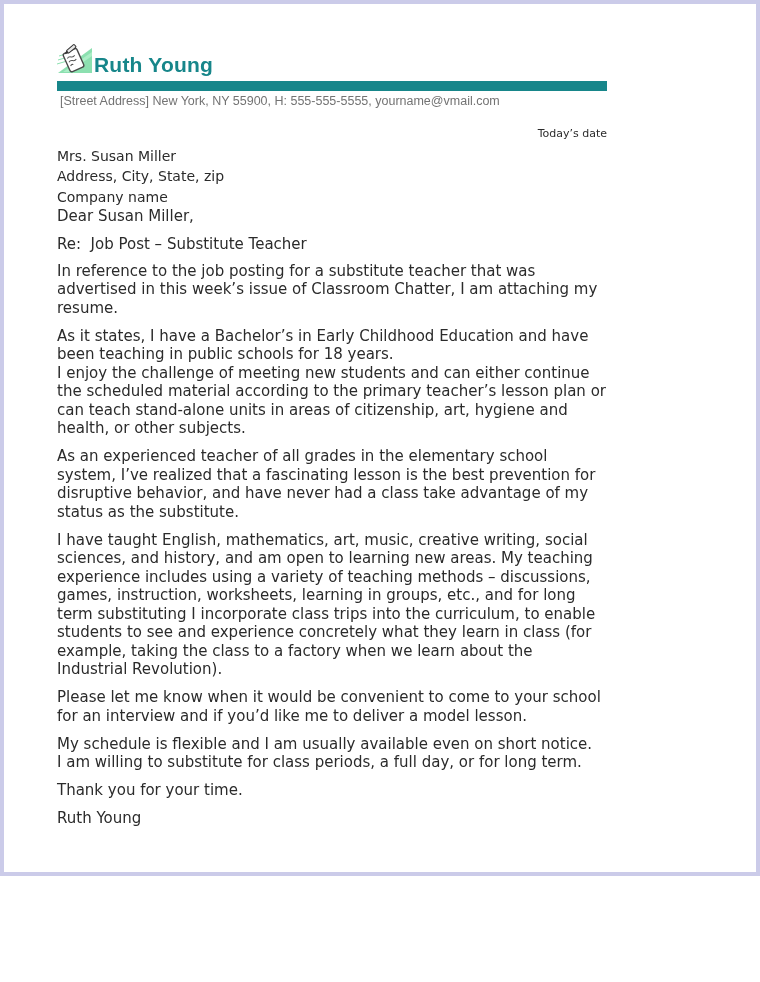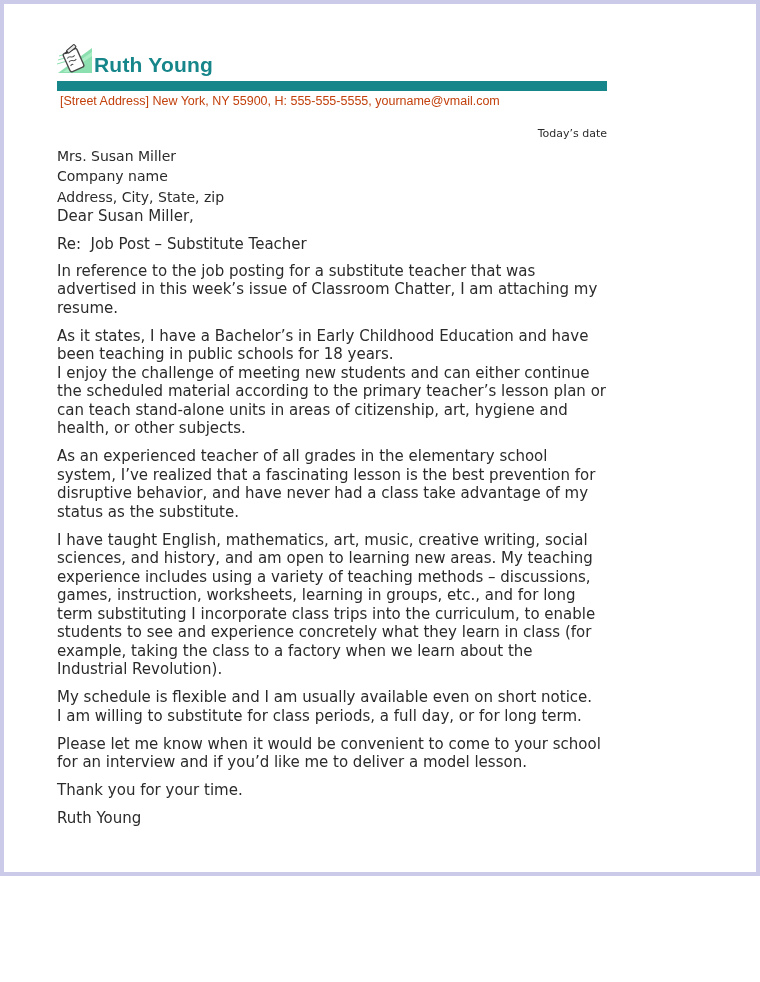--- a/index.html
+++ b/index.html
@@ -30,21 +30,21 @@
     font-weight: bold;
     font-size: 21px;
     letter-spacing: 0.2px;
     margin-left: 1px;
     margin-top: 6px;
   }
   .teal-bar { height: 10px; margin-top: 1px; }
   .contact-line {
     font-family: "Liberation Sans", sans-serif;
     font-size: 12.5px;
-    color: #c2410c;
+    color: #737373;
     margin-top: 3px;
     padding-left: 3px;
     white-space: nowrap;
   }
   
   .letter { font-size: 15px; line-height: 18.5px; }
   .date-line { text-align: right; margin-top: 17px; font-size: 11px; }
   .recipient { margin-top: 2px; font-size: 14px; line-height: 20.5px; }
   p { margin: 0 0 9.5px 0; white-space: pre-wrap; }
   .salutation { }
@@ -87,34 +87,34 @@
       </div>
       <div class="teal-bar" style="background: rgb(23, 134, 138);"></div>
       <div class="contact-line">[Street Address] New York, NY 55900, H: 555-555-5555, yourname@vmail.com</div>
     </header>
 
     <main class="letter">
       <div class="date-line">Today’s date</div>
 
       <div class="recipient">
         <div>Mrs. Susan Miller</div>
+        <div>Address, City, State, zip</div>
         <div>Company name</div>
-        <div>Address, City, State, zip</div>
       </div>
 
       <p class="salutation">Dear Susan Miller,</p>
       <p class="subject">Re:  Job Post – Substitute Teacher</p>
 
       <p class="para">In reference to the job posting for a substitute teacher that was advertised in this week’s issue of Classroom Chatter, I am attaching my resume.</p>
       <p class="para">As it states, I have a Bachelor’s in Early Childhood Education and have been teaching in public schools for 18 years.
 I enjoy the challenge of meeting new students and can either continue the scheduled material according to the primary teacher’s lesson plan or can teach stand-alone units in areas of citizenship, art, hygiene and health, or other subjects.</p>
       <p class="para">As an experienced teacher of all grades in the elementary school system, I’ve realized that a fascinating lesson is the best prevention for disruptive behavior, and have never had a class take advantage of my status as the substitute.</p>
       <p class="para">I have taught English, mathematics, art, music, creative writing, social sciences, and history, and am open to learning new areas. My teaching experience includes using a variety of teaching methods – discussions, games, instruction, worksheets, learning in groups, etc., and for long term substituting I incorporate class trips into the curriculum, to enable students to see and experience concretely what they learn in class (for example, taking the class to a factory when we learn about the Industrial Revolution).</p>
+      <p class="para">Please let me know when it would be convenient to come to your school for an interview and if you’d like me to deliver a model lesson.</p>
       <p class="para">My schedule is flexible and I am usually available even on short notice.
 I am willing to substitute for class periods, a full day, or for long term.</p>
-      <p class="para">Please let me know when it would be convenient to come to your school for an interview and if you’d like me to deliver a model lesson.</p>
 
       <p class="closing">Thank you for your time.</p>
       <p class="signature">Ruth Young</p>
     </main>
 
   </div>
 </div>
 
 </body></html>

